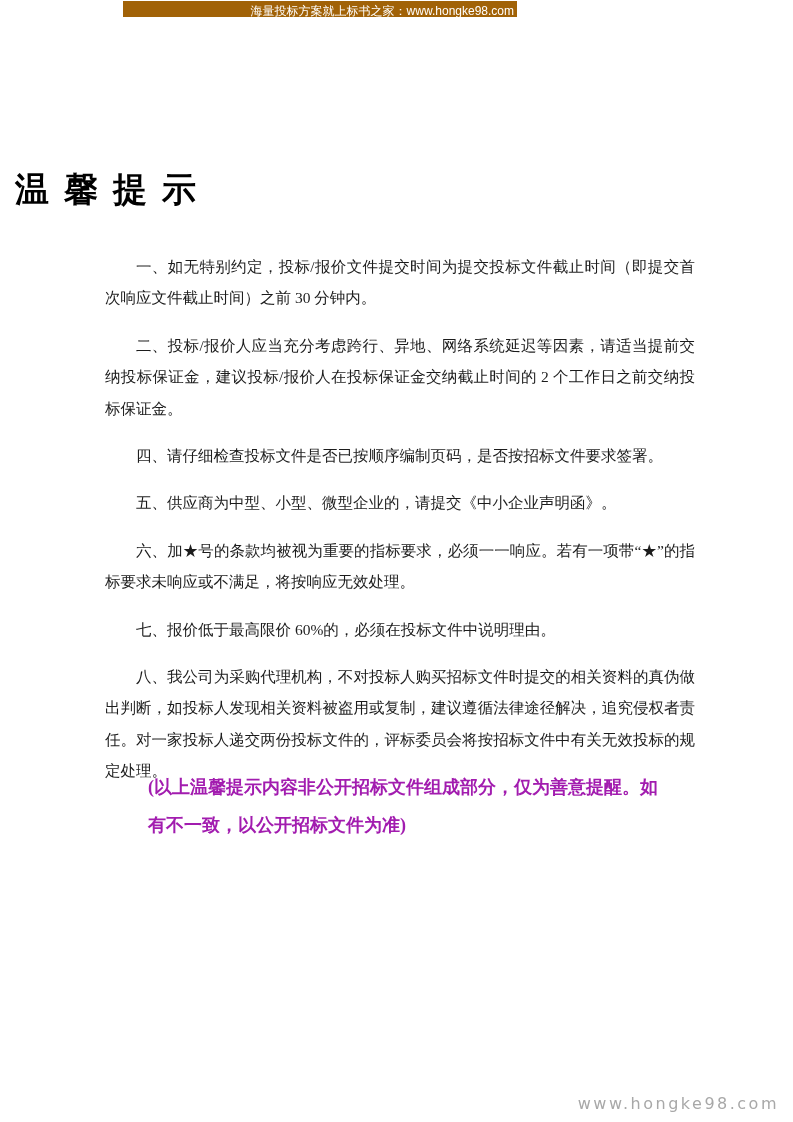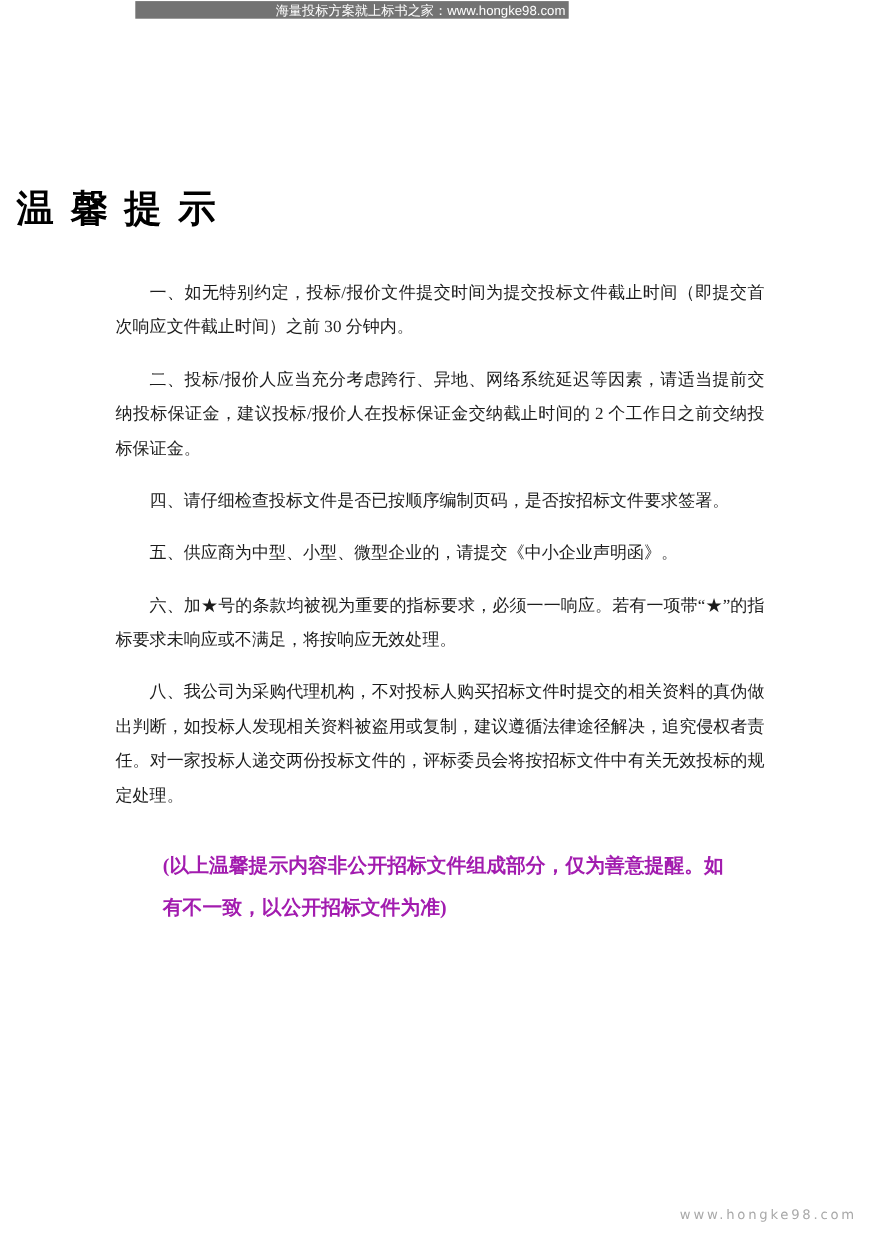--- a/index.html
+++ b/index.html
@@ -7,21 +7,21 @@
     position:relative;
     width:793px;height:1122px;
     background:#ffffff;
     overflow:hidden;
     font-family:"Liberation Serif","DejaVu Serif",serif;
     color:#1c1c1c;
   }
   
   .banner{
     position:absolute;left:123px;top:1px;width:394px;height:16px;
-    background:#737373;
+    background:#a16207;
     box-sizing:border-box;
     text-align:right;
     padding-right:3px;
   }
   .banner span{
     color:#ffffff;
     font-family:"Liberation Sans","DejaVu Sans",sans-serif;
     font-size:12px;line-height:16px;
     white-space:nowrap;
   }
@@ -49,41 +49,42 @@
   .watermark{
     position:absolute;right:14px;bottom:12px;
     text-align:right;
     font-family:"DejaVu Sans","Liberation Sans",sans-serif;
   }
   .watermark .logo{
     font-size:27px;font-weight:bold;color:#9b9b9b;
     letter-spacing:2px;line-height:27px;
   }
   .watermark .url{
-    font-size:12px;color:#a8a8a8;letter-spacing:2.5px;
+    font-size:16px;color:#a8a8a8;letter-spacing:2.5px;
     margin-top:16px;line-height:12px;
   }
 </style>
 </head>
 <body>
 
 <div class="page">
 
   <div class="banner">
     <span>海量投标方案就上标书之家：www.hongke98.com</span>
   </div>
 
   <div class="doc-title">温馨提示</div>
 
   <div class="body-text">
     <p>一、如无特别约定，投标/报价文件提交时间为提交投标文件截止时间（即提交首次响应文件截止时间）之前 30 分钟内。</p>
     <p>二、投标/报价人应当充分考虑跨行、异地、网络系统延迟等因素，请适当提前交纳投标保证金，建议投标/报价人在投标保证金交纳截止时间的 2 个工作日之前交纳投标保证金。</p>
     <p>四、请仔细检查投标文件是否已按顺序编制页码，是否按招标文件要求签署。</p>
     <p>五、供应商为中型、小型、微型企业的，请提交《中小企业声明函》。</p>
     <p>六、加★号的条款均被视为重要的指标要求，必须一一响应。若有一项带“★”的指标要求未响应或不满足，将按响应无效处理。</p>
+    <p>七、报价低于最高限价 60%的，必须在投标文件中说明理由。</p>
     <p>八、我公司为采购代理机构，不对投标人购买招标文件时提交的相关资料的真伪做出判断，如投标人发现相关资料被盗用或复制，建议遵循法律途径解决，追究侵权者责任。对一家投标人递交两份投标文件的，评标委员会将按招标文件中有关无效投标的规定处理。</p>
   </div>
 
   <div class="closing">(以上温馨提示内容非公开招标文件组成部分，仅为善意提醒。如有不一致，以公开招标文件为准)</div>
 
   <div class="watermark">
     <div class="url">www.hongke98.com</div>
   </div>
 
 </div>

